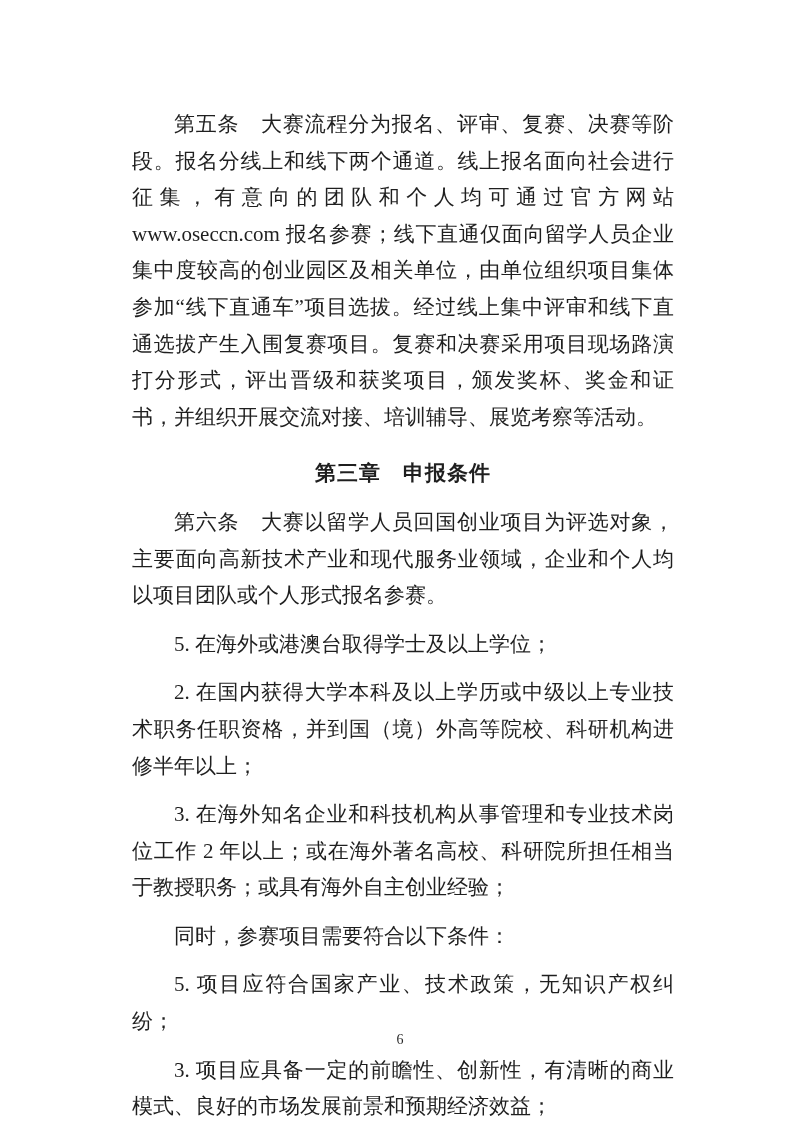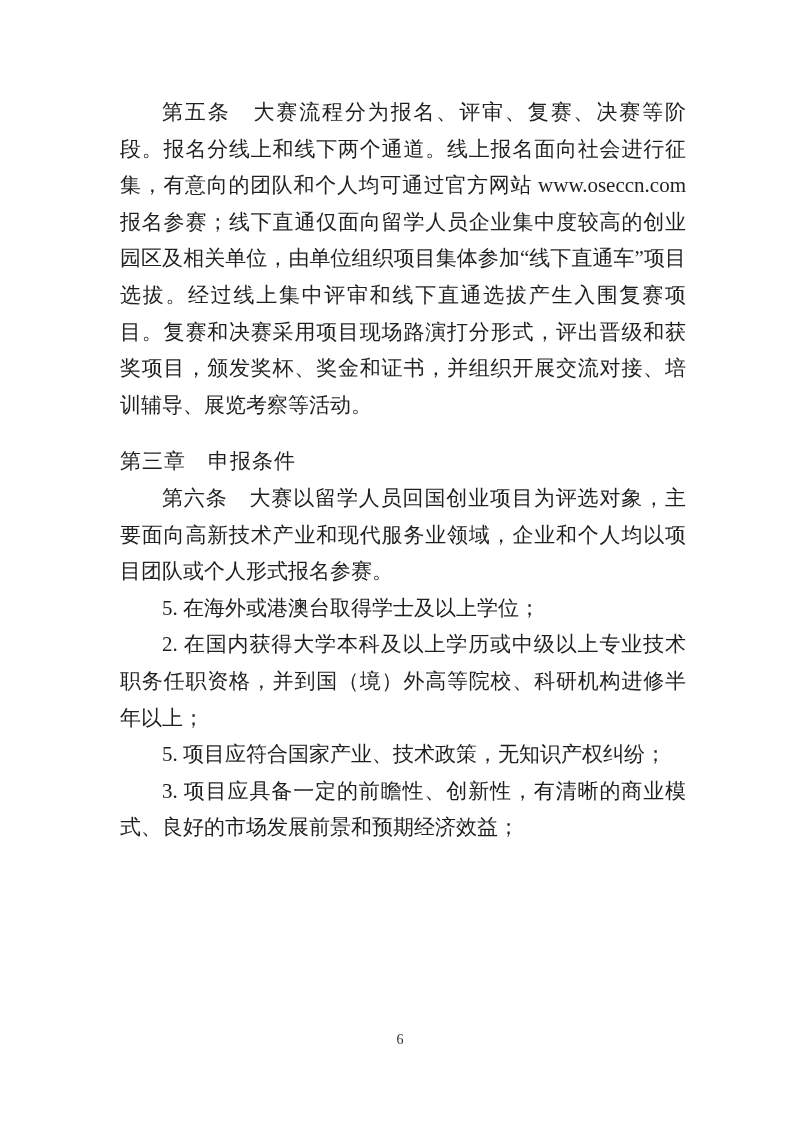--- a/index.html
+++ b/index.html
@@ -20,34 +20,34 @@
     color: #1f1f1f;
     overflow: hidden;
   }
   .content {
     position: absolute;
     left: 120px;
     top: 94px;
     width: 566px;
   }
   .para {
-    margin: 0;
+    margin: 12px;
     font-size: 21px;
     line-height: 36.6px;
     text-align: justify;
     text-justify: inter-character;
     text-indent: 2em;
     word-break: break-word;
   }
   .heading {
     margin: 20px 0 0 0;
     font-size: 21px;
     line-height: 36.6px;
-    font-weight: normal;
-    text-align: left;
+    font-weight: bold;
+    text-align: center;
     letter-spacing: 1px;
   }
   .footer {
     position: absolute;
     top: 1030px;
     left: 0;
     width: 100%;
     text-align: center;
     font-size: 14px;
     line-height: 20px;
@@ -57,17 +57,19 @@
 </head>
 <body>
 
 <div class="page">
   <div class="content">
     <p class="para">第五条　大赛流程分为报名、评审、复赛、决赛等阶段。报名分线上和线下两个通道。线上报名面向社会进行征集，有意向的团队和个人均可通过官方网站 www.oseccn.com 报名参赛；线下直通仅面向留学人员企业集中度较高的创业园区及相关单位，由单位组织项目集体参加“线下直通车”项目选拔。经过线上集中评审和线下直通选拔产生入围复赛项目。复赛和决赛采用项目现场路演打分形式，评出晋级和获奖项目，颁发奖杯、奖金和证书，并组织开展交流对接、培训辅导、展览考察等活动。</p>
     <h2 class="heading">第三章　申报条件</h2>
     <p class="para">第六条　大赛以留学人员回国创业项目为评选对象，主要面向高新技术产业和现代服务业领域，企业和个人均以项目团队或个人形式报名参赛。</p>
     <p class="para">5. 在海外或港澳台取得学士及以上学位；</p>
     <p class="para">2. 在国内获得大学本科及以上学历或中级以上专业技术职务任职资格，并到国（境）外高等院校、科研机构进修半年以上；</p>
+    <p class="para">3. 在海外知名企业和科技机构从事管理和专业技术岗位工作 2 年以上；或在海外著名高校、科研院所担任相当于教授职务；或具有海外自主创业经验；</p>
+    <p class="para">同时，参赛项目需要符合以下条件：</p>
     <p class="para">5. 项目应符合国家产业、技术政策，无知识产权纠纷；</p>
     <p class="para">3. 项目应具备一定的前瞻性、创新性，有清晰的商业模式、良好的市场发展前景和预期经济效益；</p>
   </div>
   <div class="footer">6</div>
 </div>
 
 </body></html>

